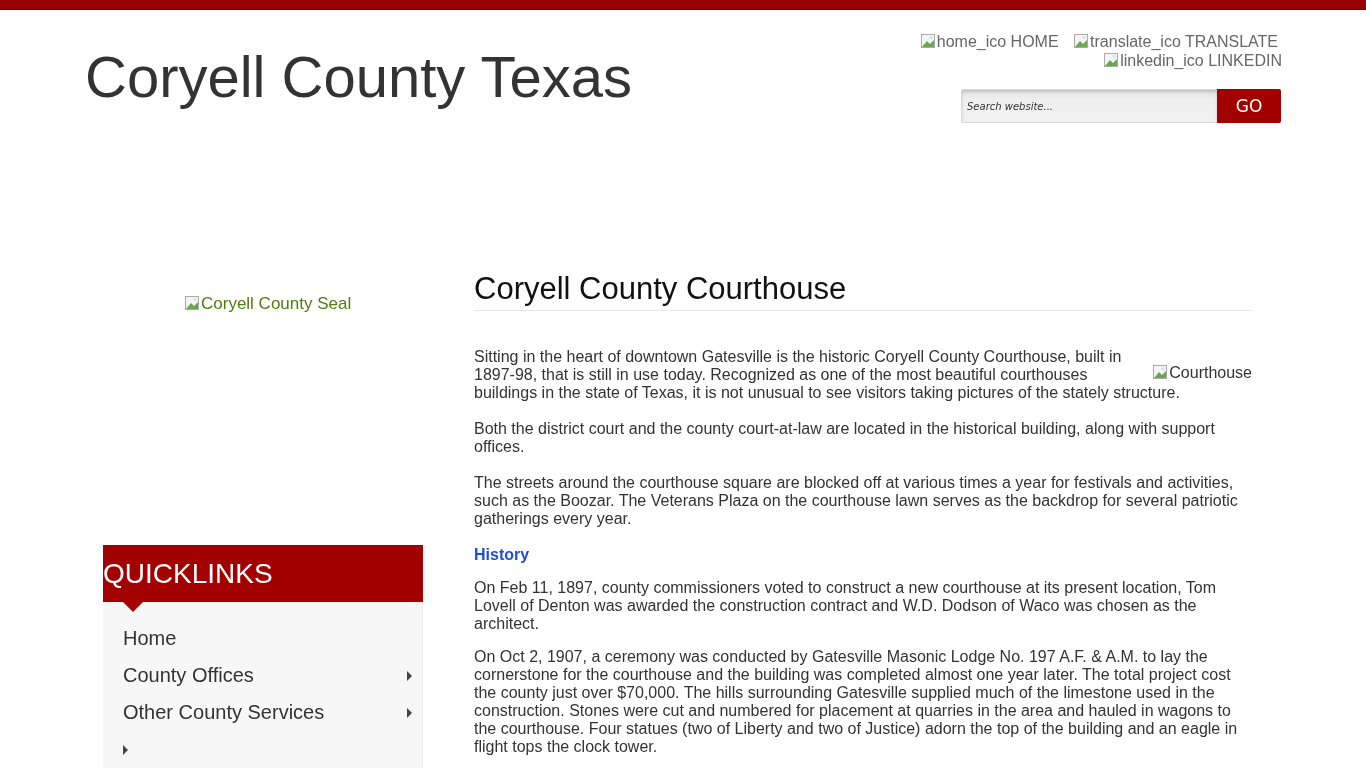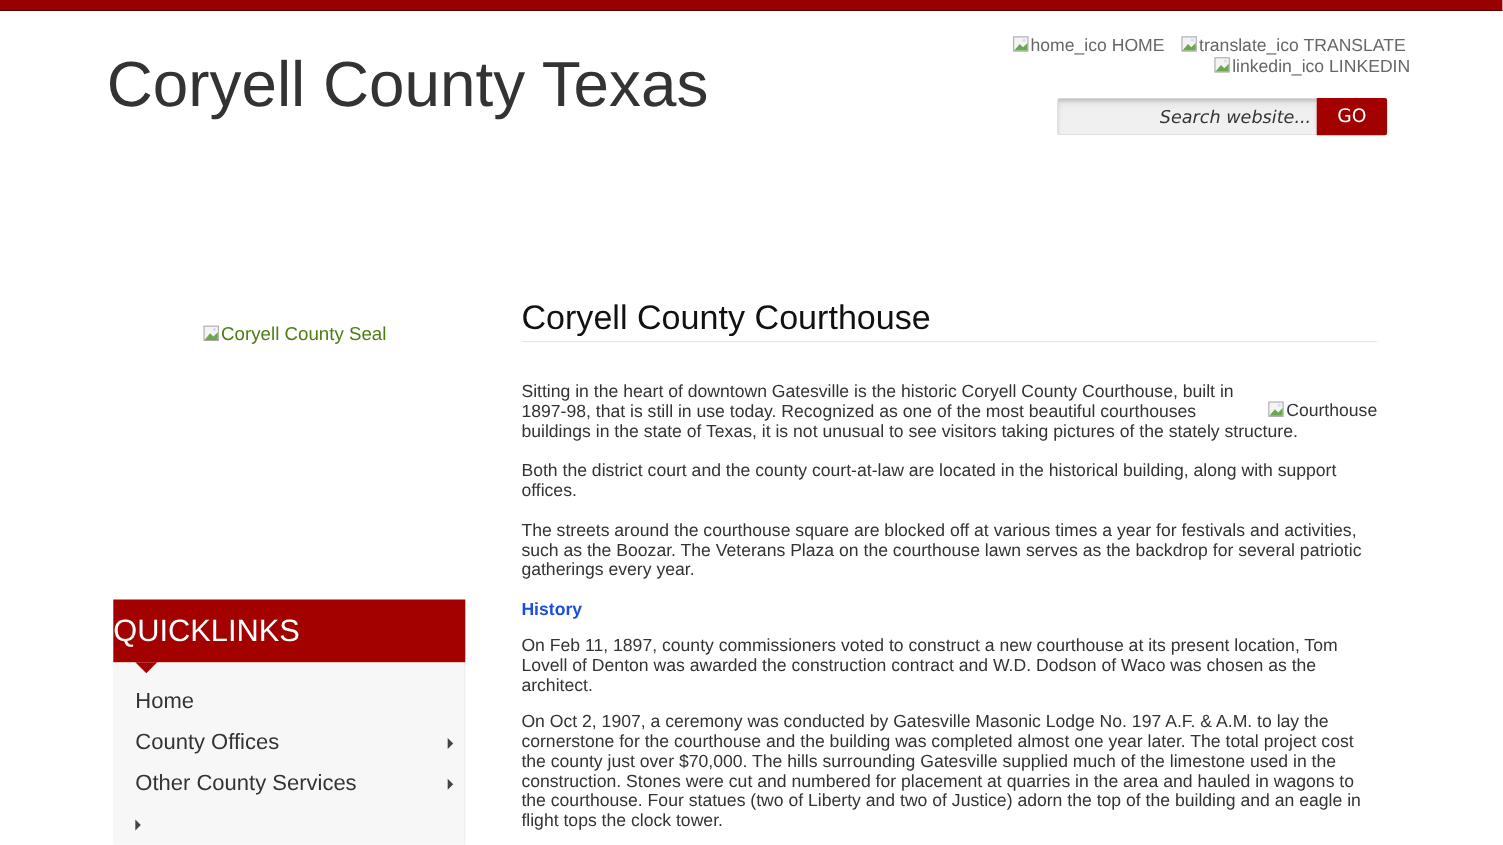--- a/index.html
+++ b/index.html
@@ -1,31 +1,31 @@
 <!DOCTYPE html>
 <html><head>
   <meta charset="utf-8">
   <style>
     * { box-sizing: border-box; margin: 0; padding: 0; }
     html, body { width: 1366px; height: 768px; overflow: hidden; background: #ffffff; }
     body { font-family: "Liberation Sans", sans-serif; color: #333333; position: relative; }
 
     .top-bar { position: absolute; left: 0; top: 0; width: 1366px; height: 10px; background: #990000; border-bottom: 1px solid #5a0000; }
 
-    .site-title { position: absolute; left: 85px; top: 44px; font-size: 58px; font-weight: normal; color: #333333; letter-spacing: 0px; line-height: 66px; white-space: nowrap; margin-left: 12px; }
+    .site-title { position: absolute; left: 85px; top: 44px; font-size: 58px; font-weight: normal; color: #333333; letter-spacing: 0px; line-height: 66px; white-space: nowrap; }
 
     .util-links { position: absolute; right: 88px; top: 32px; width: 420px; text-align: right; font-size: 16px; line-height: 19px; color: #666666; }
     .util-link { display: inline-block; color: #666666; text-decoration: none; white-space: nowrap; }
     .util-link + .util-link { margin-left: 10px; }
     .broken-img { display: inline-block; width: 16px; height: 16px; vertical-align: -2px; margin-right: 1px; position: relative; }
     .broken-img svg { width: 16px; height: 16px; display: block; }
     .util-row2 { display: block; margin-right: -4px; }
 
     .search-wrap { position: absolute; left: 961px; top: 89px; width: 320px; height: 34px; display: flex; }
-    .search-input { width: 236px; height: 34px; border: 1px solid #d8d8d8; border-right: none; background: linear-gradient(#e2e2e2, #efefef 30%, #f1f1f1); padding: 0 5px; font-size: 16px; font-style: italic; font-family: "DejaVu Sans", sans-serif; color: #333; border-radius: 2px 0 0 2px; box-shadow: inset 0 2px 3px rgba(0,0,0,0.15); text-align: right; }
+    .search-input { width: 256px; height: 34px; border: 1px solid #d8d8d8; border-right: none; background: linear-gradient(#e2e2e2, #efefef 30%, #f1f1f1); padding: 0 5px; font-size: 10px; font-style: italic; font-family: "DejaVu Sans", sans-serif; color: #333; border-radius: 2px 0 0 2px; box-shadow: inset 0 2px 3px rgba(0,0,0,0.15); }
     .search-input::placeholder { color: #333; font-style: italic; }
     .search-btn { width: 64px; height: 34px; background: #a30000; color: #ffffff; border: none; font-size: 17px; font-family: "DejaVu Sans", sans-serif; border-radius: 0 2px 2px 0; cursor: pointer; }
 
     .seal { position: absolute; left: 184px; top: 294px; font-size: 17px; color: #4d7c0f; white-space: nowrap; }
 
     .quicklinks { position: absolute; left: 103px; top: 545px; width: 320px; }
     .ql-header { height: 57px; background: #a30000; color: #ffffff; font-size: 28px; text-align: left; line-height: 58px; position: relative; }
     .ql-header::after { content: ""; position: absolute; left: 20px; bottom: -10px; border-left: 10px solid transparent; border-right: 10px solid transparent; border-top: 10px solid #a30000; }
     .ql-list { background: #f7f7f7; border-right: 1px solid #eeeeee; padding-top: 18px; height: 200px; }
     .ql-item { display: flex; align-items: center; justify-content: space-between; height: 37px; padding: 0 10px 0 20px; font-size: 20px; color: #333333; cursor: pointer; }

